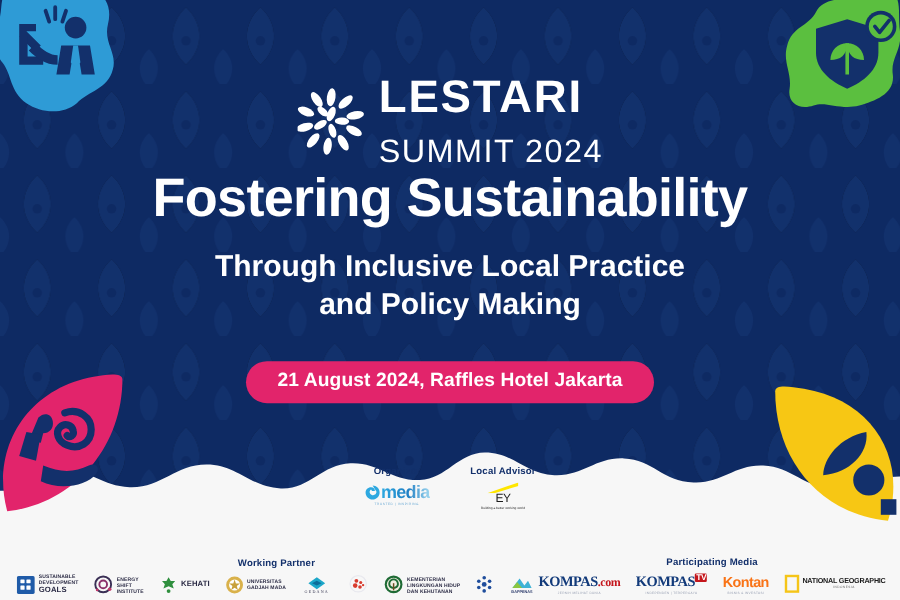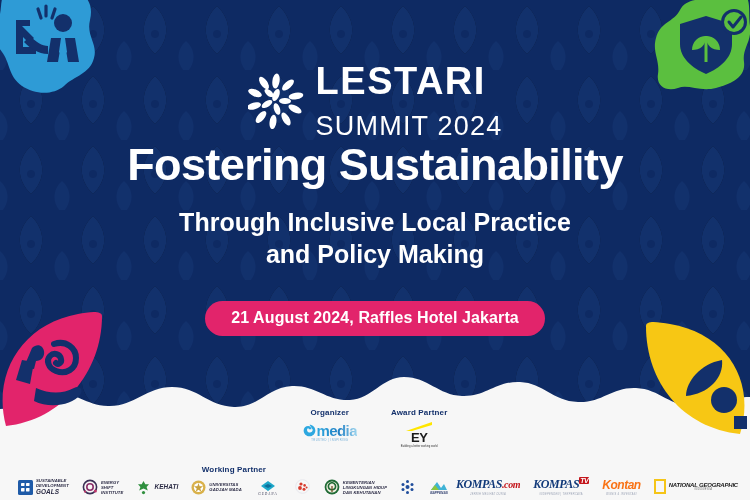--- a/index.html
+++ b/index.html
@@ -80,50 +80,50 @@
   #footer {
     position: absolute; left: 0; bottom: 0; width: 750px; height: 112px;
   }
   .sec-label {
     font-size: 8px; font-weight: 700; color: #13306b;
     letter-spacing: .15px; text-align: center; white-space: nowrap;
   }
 
   #org-row {
     position: absolute; left: 0; right: 0; top: 0;
-    display: flex; justify-content: center; align-items: flex-start; gap: 34px; margin-top: 20px;
+    display: flex; justify-content: center; align-items: flex-start; gap: 34px;
   }
   .org-col { display: flex; flex-direction: column; align-items: center; gap: 5px; }
 
   
   .kgmedia { display: flex; align-items: center; gap: 1px; }
   .kg-swirl { width: 13px; height: 13px; flex: none; }
   .kg-word {
     font-size: 15px; font-weight: 700; letter-spacing: -0.6px;
     background: linear-gradient(90deg,#2da8e0 0%,#1f7fc4 55%,#9fd6ef 100%);
     -webkit-background-clip: text; background-clip: text; color: transparent;
   }
   .kg-sub { font-size: 2.6px; color: #6aa9d4; letter-spacing: .5px; text-align:center; }
 
   
   .ey { display: flex; flex-direction: column; align-items: center; }
   .ey-beam { width: 26px; height: 9px; }
-  .ey-mark { font-size: 13px; font-weight: 700; color: #1a1a1a; line-height: 1; letter-spacing: -0.5px; }
+  .ey-mark { font-size: 10px; font-weight: 400; color: #1a1a1a; line-height: 1; letter-spacing: -0.5px; }
   .ey-tag { font-size: 2.7px; color: #333; line-height: 1.25; text-align: center; margin-top: 1px; }
 
   
   #partners {
     position: absolute; left: 0; bottom: 4px; width: 750px;
     display: flex; align-items: flex-end; padding: 0 12px;
   }
   #wp-block { flex: 1 1 auto; }
   #pm-block { flex: 0 0 272px; }
   .logo-row {
     display: flex; align-items: center; justify-content: center;
-    gap: 13px; margin-top: 4px; font-style: italic;
+    gap: 13px; margin-top: 4px;
   }
   .logo-chip { display: flex; align-items: center; gap: 3px; flex: none; }
   .chip-txt { font-size: 4.2px; font-weight: 700; color: #2a2a44; line-height: 1.2; letter-spacing: .1px; }
   .chip-txt .big { font-size: 6.4px; display: block; }
 
   
   .kompas { font-family: "Liberation Serif", serif; font-size: 12px; font-weight: 700; color: #123a7a; letter-spacing: -.4px; }
   .kompas .dotcom { color: #c4161c; font-size: 10px; }
   .kompas-tag { font-size: 2.6px; color: #9aa2b5; letter-spacing: .3px; text-align: center; margin-top: 1px; }
   .ktv-badge { background:#c4161c; color:#fff; font-family:"Liberation Sans",sans-serif; font-size:7px; font-weight:700; padding:0 1px; border-radius:1px; vertical-align: super; }
@@ -269,21 +269,21 @@
                 C1,6 4,3 8,3 C11,3 13,5 13,8 L9,8 C9,6.5 8,6 7,7 C5.5,8.5 6,12 9,13
                 C12,14 15,12 15,9 Z"></path>
             </svg>
             <span class="kg-word">media</span>
           </div>
           <div class="kg-sub">TRUSTED | INSPIRING</div>
         </div>
       </div>
 
       <div class="org-col">
-        <div class="sec-label">Award Partner</div>
+        <div class="sec-label">Local Advisor</div>
         <div class="ey">
           <svg class="ey-beam" viewBox="0 0 26 9" aria-hidden="true">
             <path fill="#ffe600" d="M0,9 L26,0 L26,3 L6,9 Z"></path>
           </svg>
           <div class="ey-mark">EY</div>
           <div class="ey-tag">Building a better working world</div>
         </div>
       </div>
 
     </div>
@@ -405,20 +405,21 @@
               <path fill="#3fb3d6" d="M3,11 L9,3 L13,9 L16,5 L19,11 Z"></path>
               <path fill="#8cc63f" d="M3,11 L7,6 L11,11 Z"></path>
               <text x="11" y="15.4" font-size="3.2" text-anchor="middle" fill="#2b3a6b" font-family="Liberation Sans, sans-serif" font-weight="bold">BAPPENAS</text>
             </svg>
           </div>
 
         </div>
       </div>
 
       <div id="pm-block">
+        <div class="sec-label">Participating Media</div>
         <div class="logo-row">
 
           <div>
             <div class="kompas">
               <span>KOMPAS</span><span class="dotcom">.com</span>
             </div>
             <div class="kompas-tag">JERNIH MELIHAT DUNIA</div>
           </div>
 
           <div>

